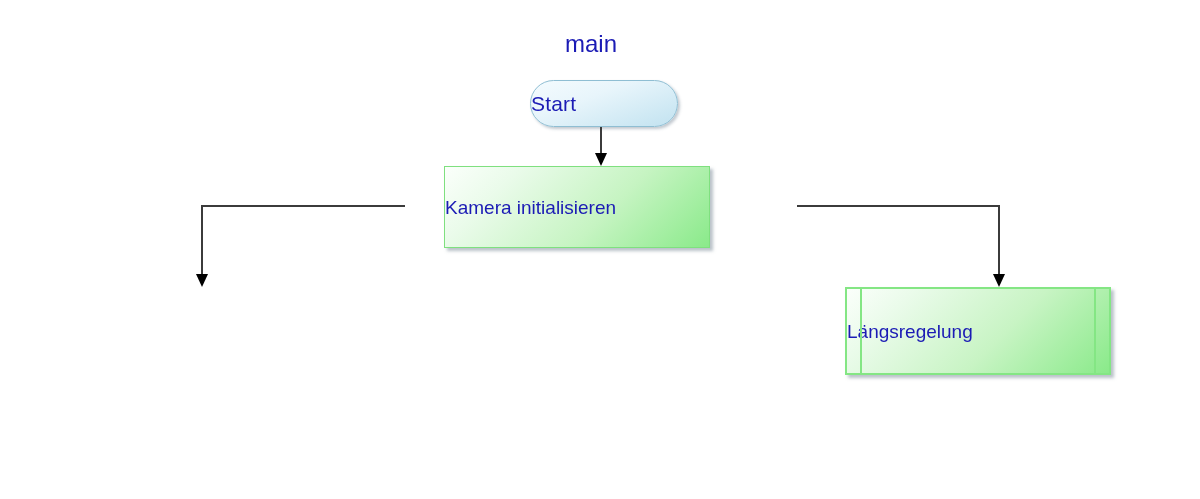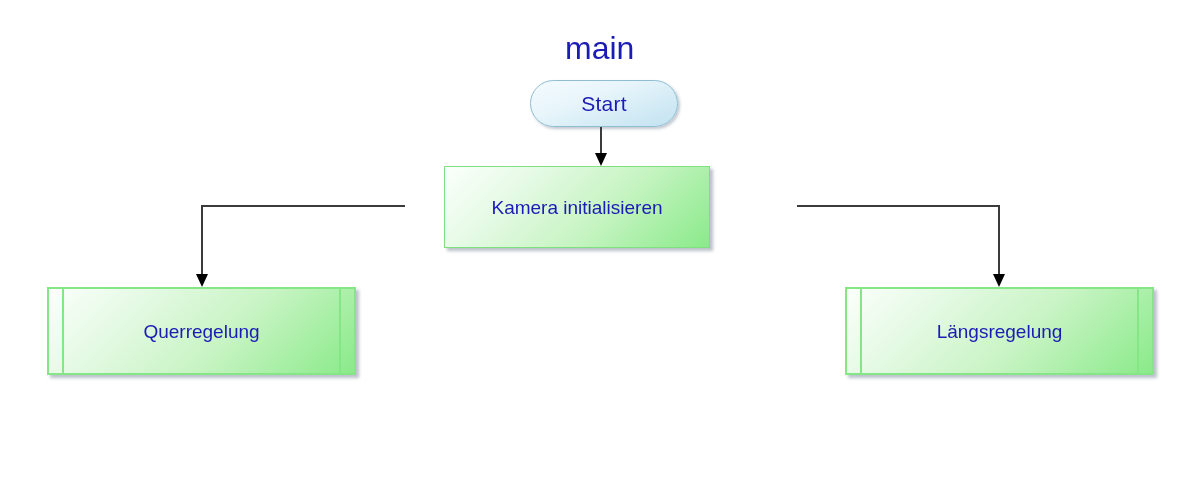--- a/index.html
+++ b/index.html
@@ -16,37 +16,37 @@
     width: 1200px;
     height: 499px;
     background: #ffffff;
     overflow: hidden;
   }
   .node {
     position: absolute;
     box-sizing: border-box;
     display: flex;
     align-items: center;
-    justify-content: center;
+    justify-content: flex-start;
   }
   .node-label {
     color: #1b1bb5;
     font-family: "Liberation Sans", sans-serif;
     font-size: 19px;
     line-height: 1;
     white-space: nowrap;
     text-align: center;
   }
 
   
   .title {
     position: absolute;
     color: #1b1bb5;
     font-family: "Liberation Sans", sans-serif;
-    font-size: 32px;
+    font-size: 24px;
     line-height: 1;
     white-space: nowrap;
   }
 
   
   .terminator {
     border-radius: 999px;
     border: 1px solid #8fbed3;
     background: linear-gradient(160deg, #f4fbfe 0%, #e8f5fb 38%, #cfe9f4 78%, #c2e2f0 100%);
     box-shadow: 2px 2px 3px rgba(120,135,150,0.45);
@@ -114,26 +114,21 @@
   </div>
 
   <div class="conn-h" style="left:202px; top:205px; width:203px;"></div>
   <div class="conn-v" style="left:201px; top:205px; height:70px;"></div>
   <div class="arrowhead" style="left:196px; top:274px;"></div>
 
   <div class="conn-h" style="left:797px; top:205px; width:203px;"></div>
   <div class="conn-v" style="left:998px; top:205px; height:70px;"></div>
   <div class="arrowhead" style="left:993px; top:274px;"></div>
 
-  <div class="node subroutine" style="left:47px; top:287px; width:309px; height:88px;">
-    <span class="bar left"></span>
-    <span class="bar right"></span>
-    <span class="node-label">Querregelung</span>
-  </div>
 
-  <div class="node subroutine" style="left:845px; top:287px; width:309px; height:88px;">
+  <div class="node subroutine" style="left:845px; top:287px; width:266px; height:88px;">
     <span class="bar left"></span>
     <span class="bar right"></span>
     <span class="node-label">Längsregelung</span>
   </div>
 
 
 </div>
 
 </body></html>

